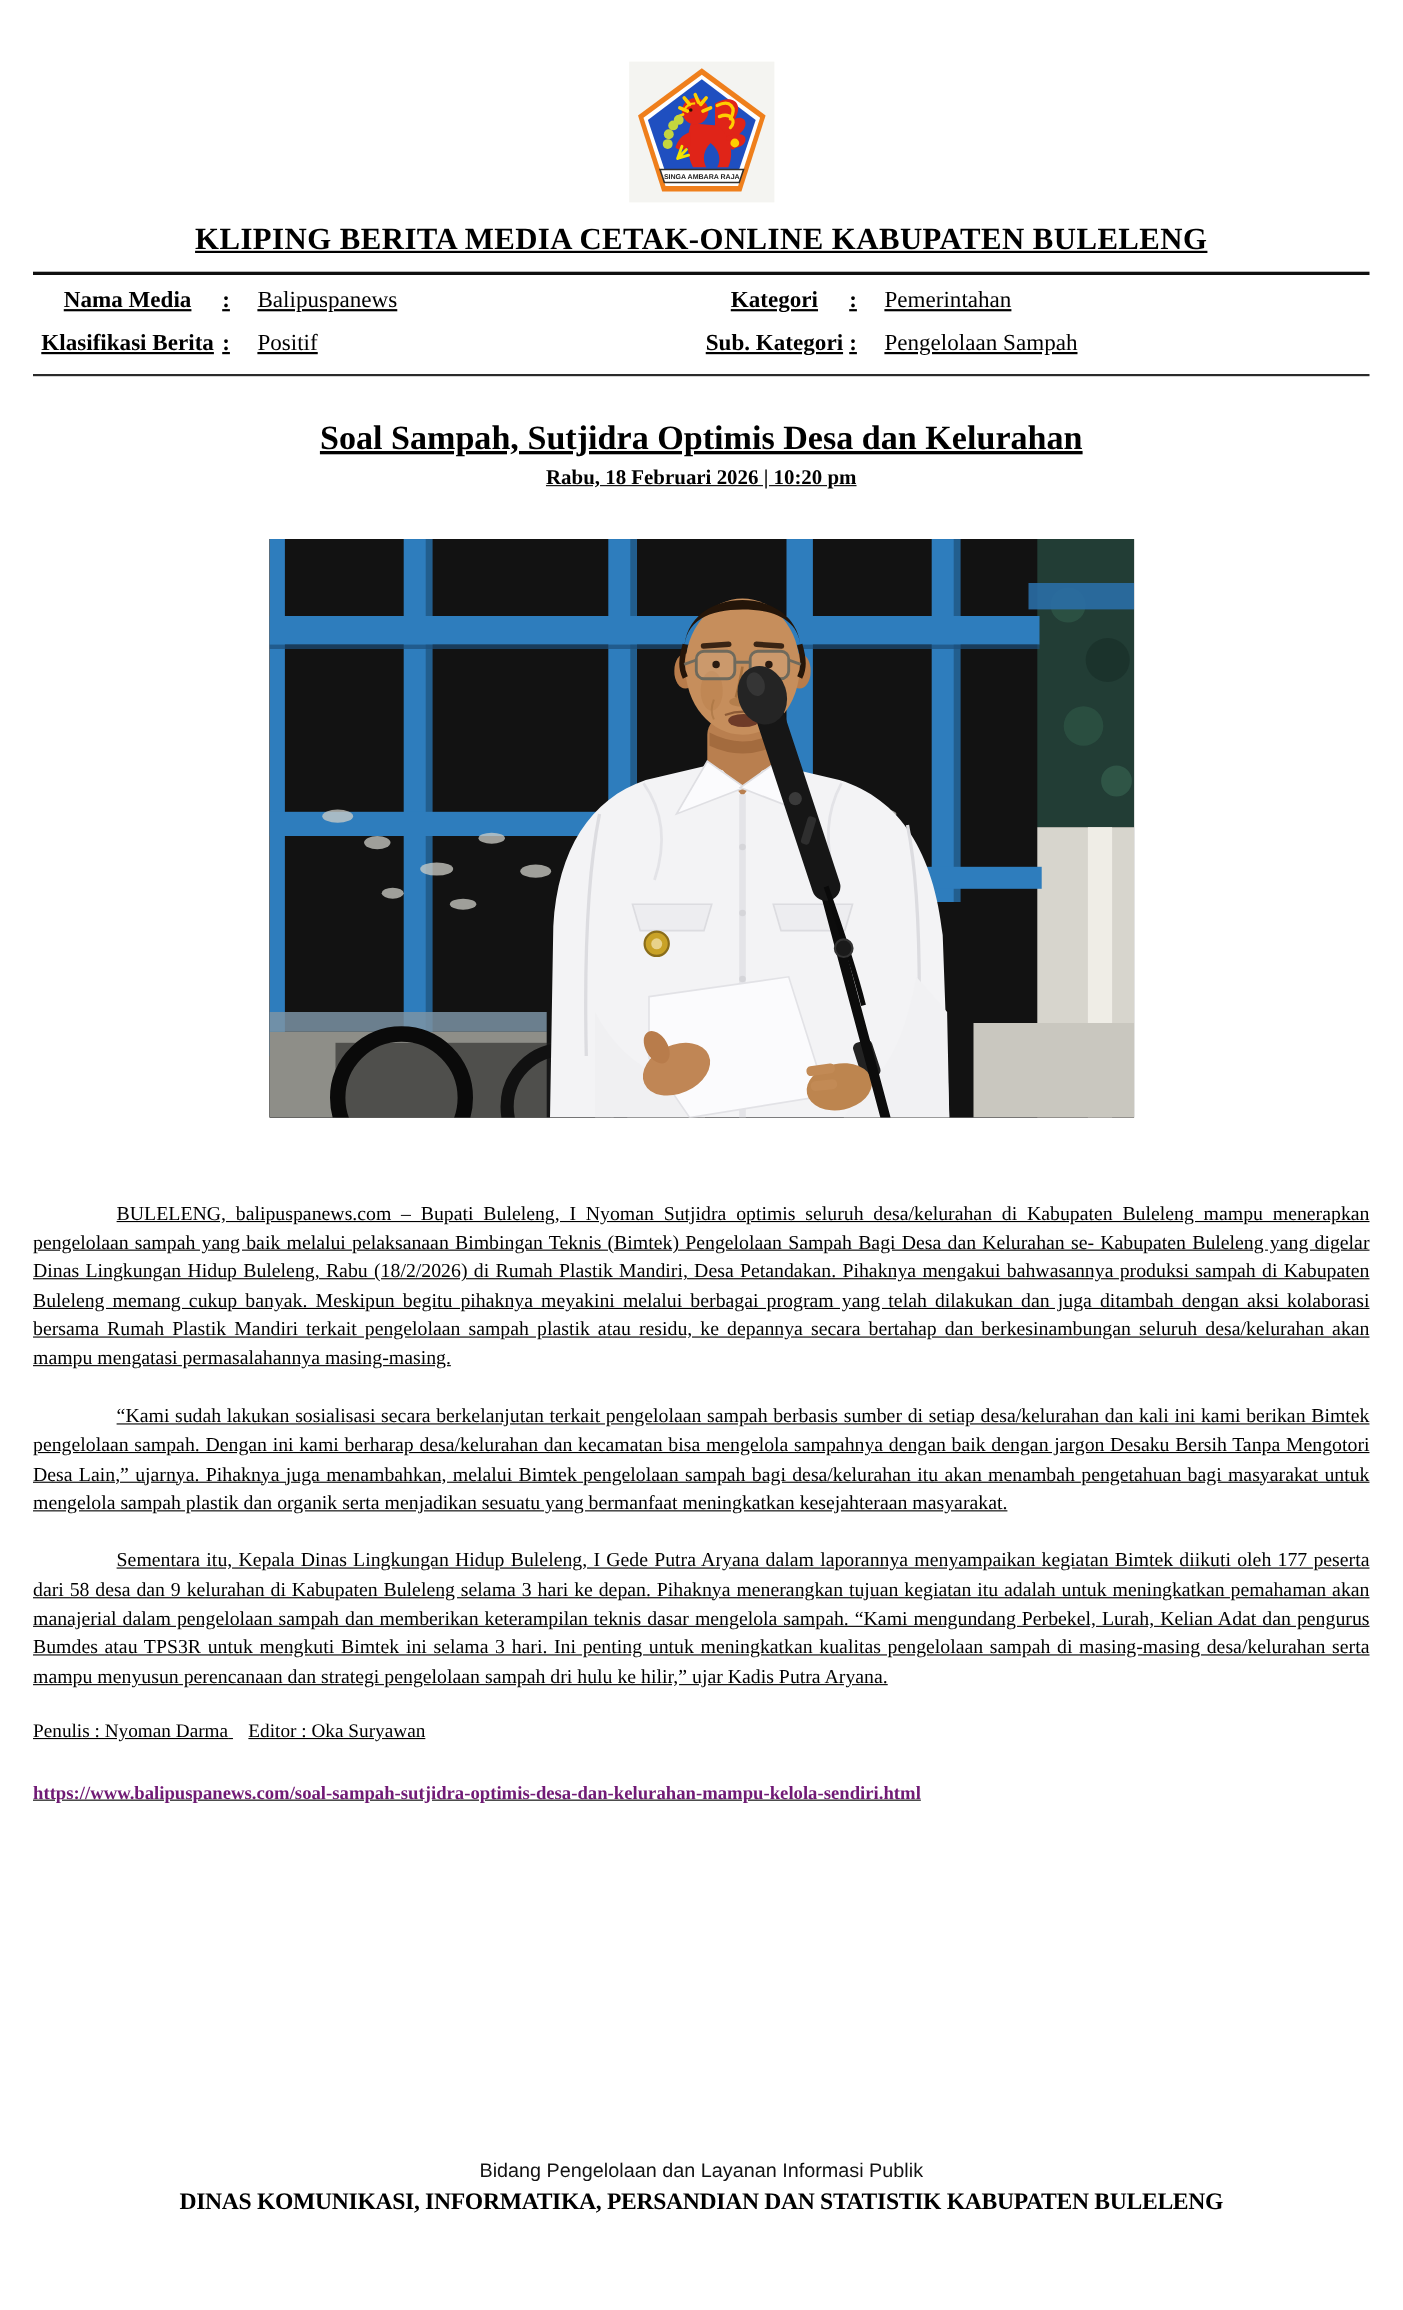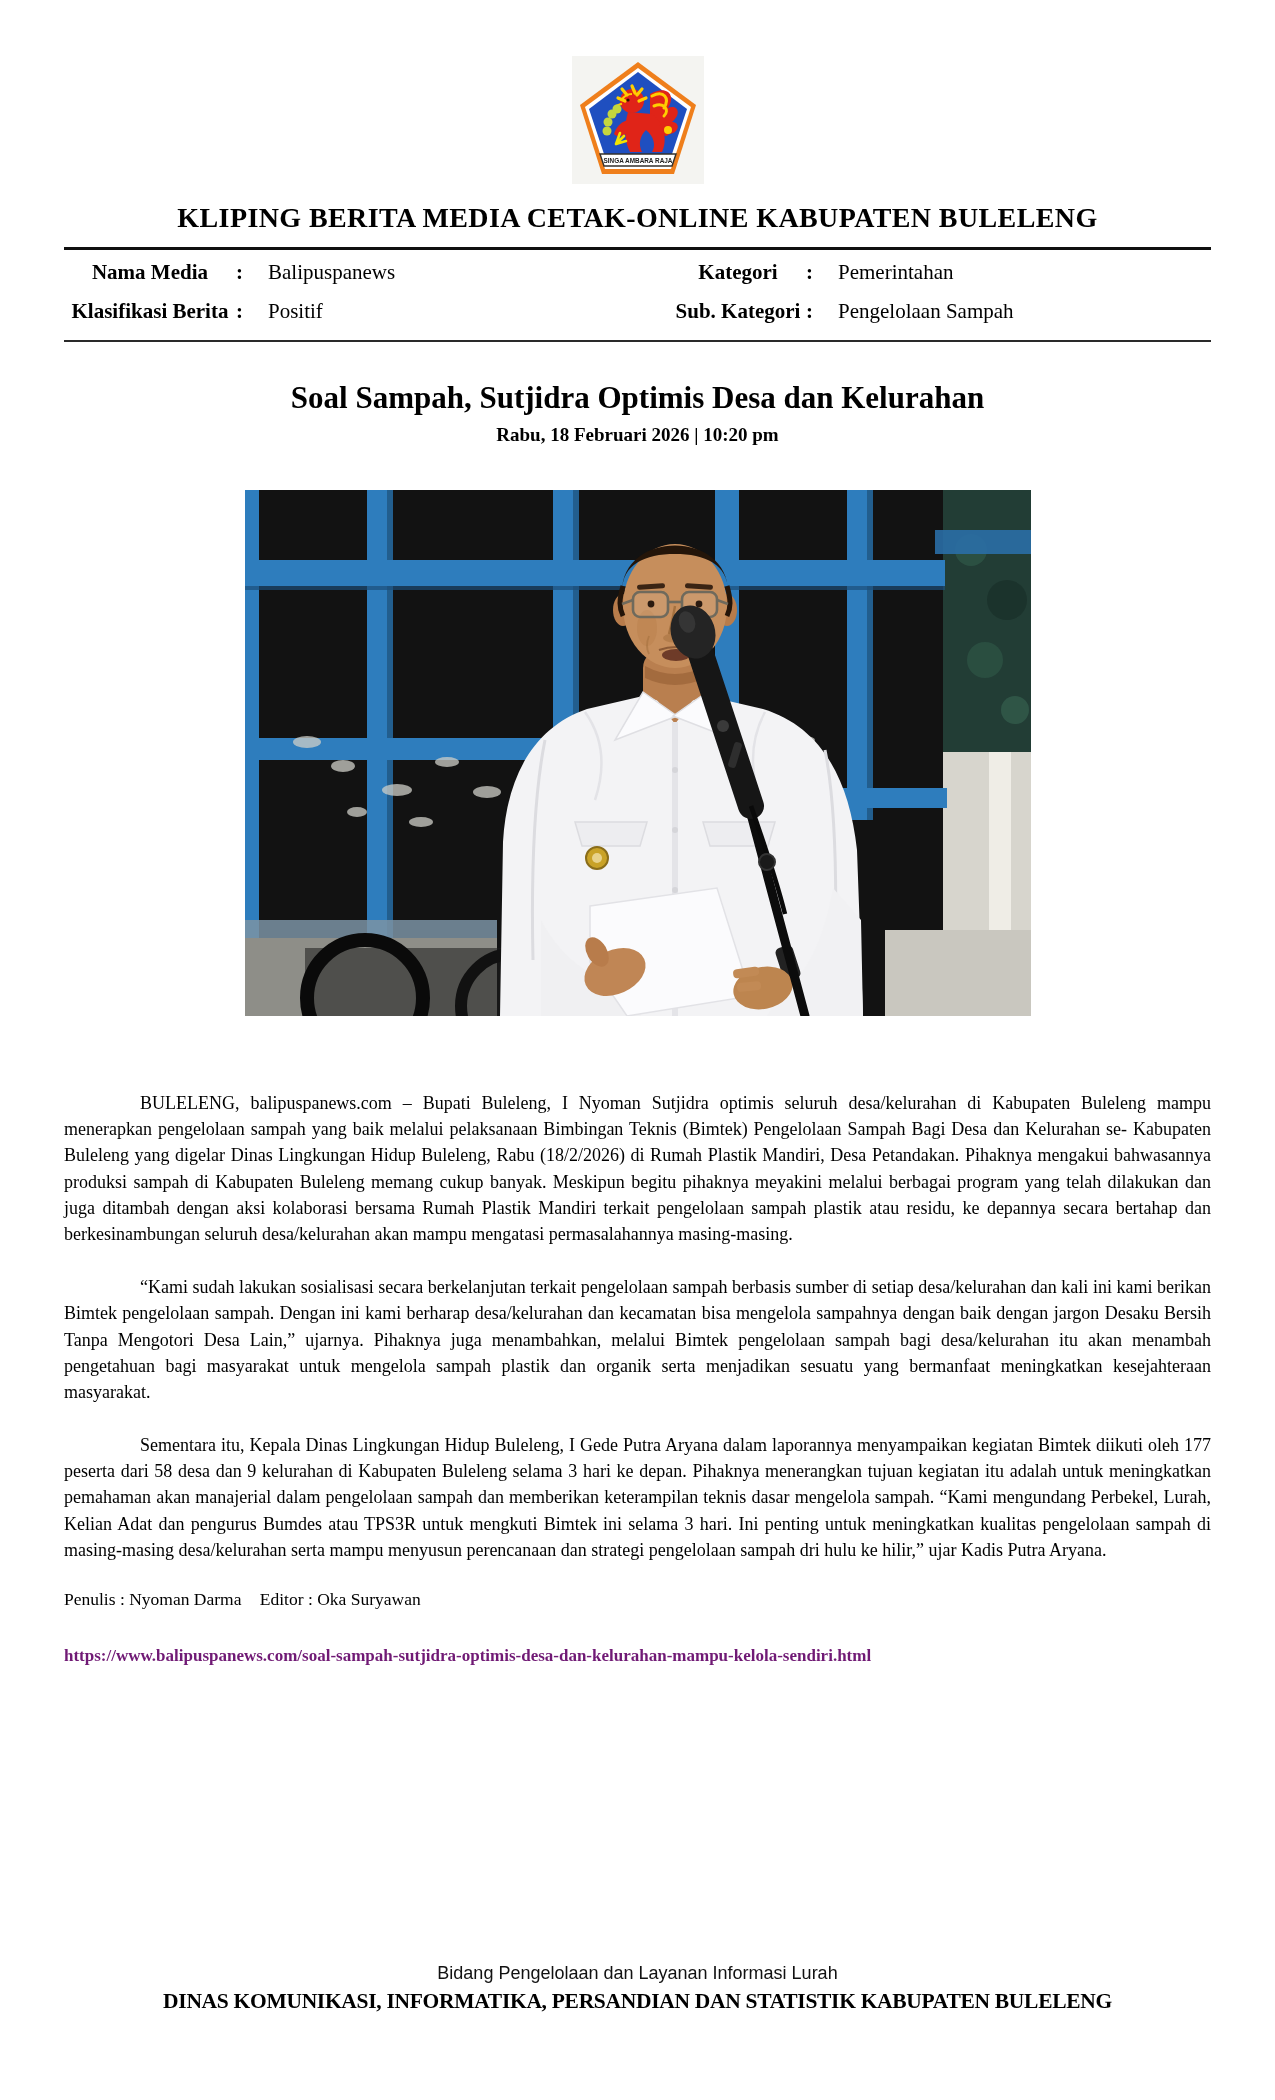--- a/index.html
+++ b/index.html
@@ -4,21 +4,21 @@
 <style>
   html,body{margin:0;padding:0;background:#ffffff;}
   .page{
     position:relative;
     width:1275px;height:2100px;
     background:#ffffff;
     font-family:"Liberation Serif", serif;
     color:#000;
     overflow:hidden;
   }
-  .content{padding:0 64px;}
+  .content{padding:0 30px;text-decoration:underline;}
 
   
   .logo-wrap{display:flex;justify-content:center;padding-top:56px;}
   .logo-box{width:132px;height:128px;background:#f4f4f1;display:flex;align-items:center;justify-content:center;}
   .main-title{
     text-align:center;font-weight:bold;font-size:28px;
     margin-top:18px;letter-spacing:.4px;line-height:1.15;
   }
   .rule-thick{border:none;border-top:3px solid #101010;margin:13px 0 0;}
   .rule-mid{border:none;border-top:2.5px solid #2a2a2a;margin:10px 0 0;}
@@ -266,16 +266,16 @@
     <div class="byline">
       <span>Penulis : Nyoman Darma</span>
       <span class="ed">Editor : Oka Suryawan</span>
     </div>
 
     <a class="article-url" href="#">https://www.balipuspanews.com/soal-sampah-sutjidra-optimis-desa-dan-kelurahan-mampu-kelola-sendiri.html</a>
 
   </div>
 
   <div class="footer">
-    <div class="footer-line1">Bidang Pengelolaan dan Layanan Informasi Lurah</div>
+    <div class="footer-line1">Bidang Pengelolaan dan Layanan Informasi Publik</div>
     <div class="footer-line2">DINAS KOMUNIKASI, INFORMATIKA, PERSANDIAN DAN STATISTIK KABUPATEN BULELENG</div>
   </div>
 </div>
 
 </body></html>

